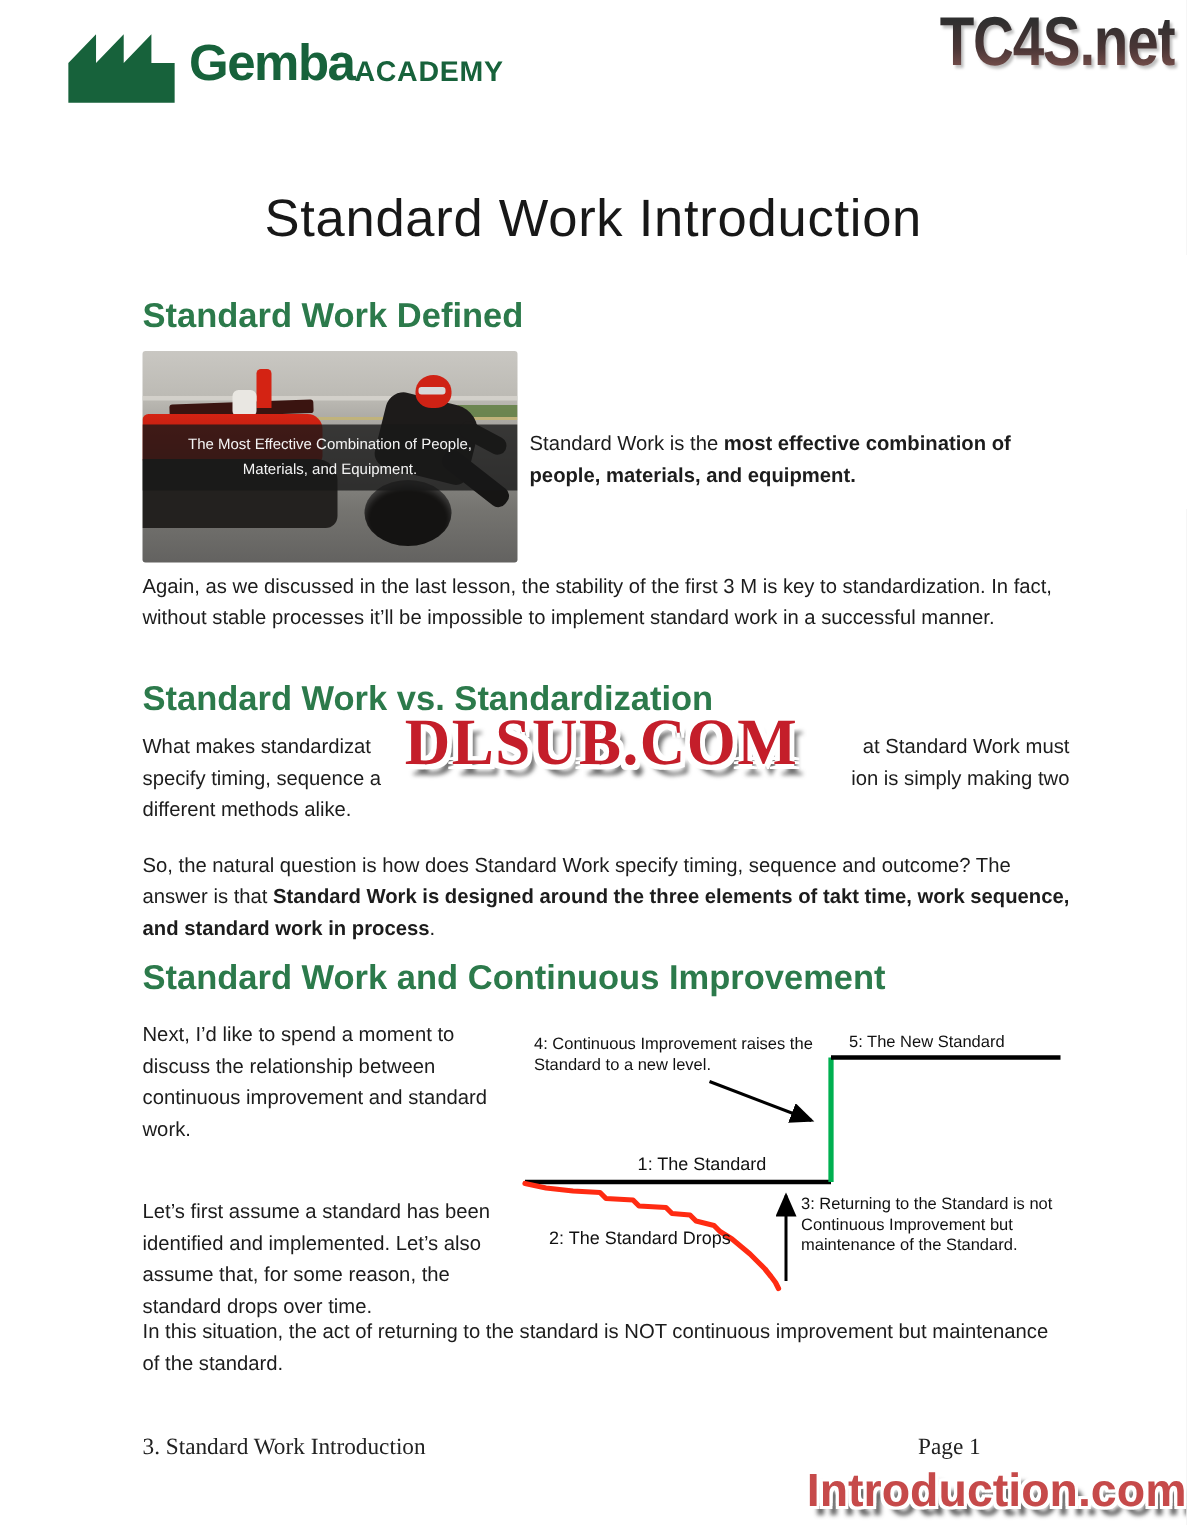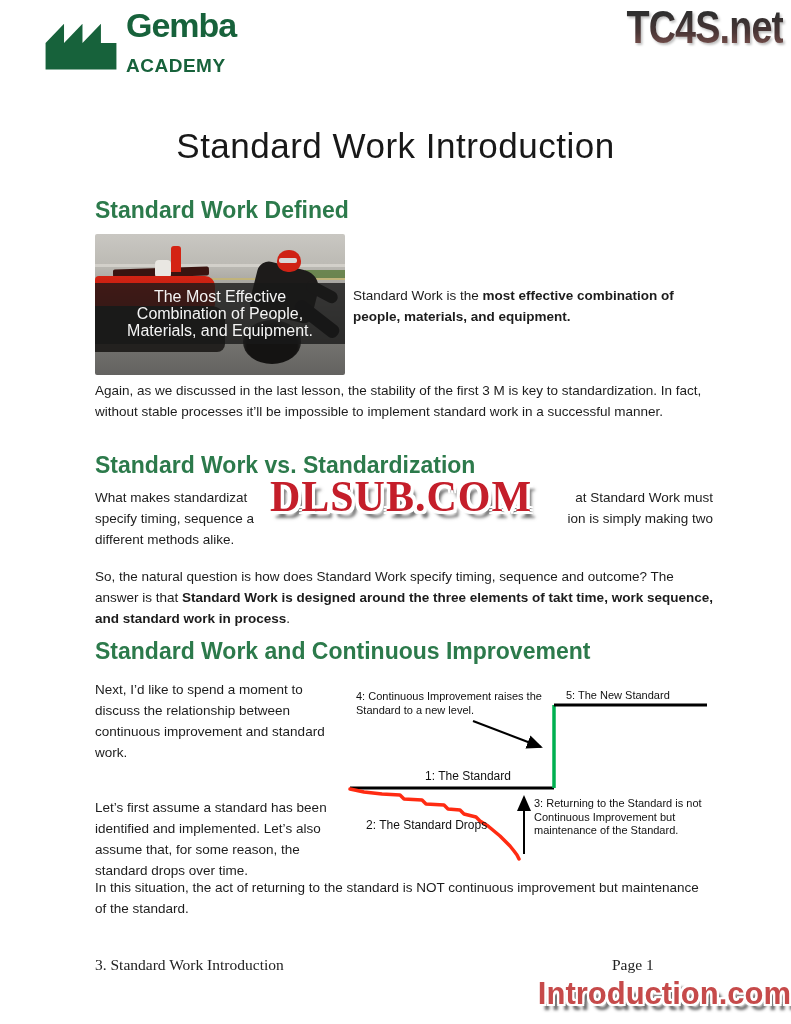--- a/index.html
+++ b/index.html
@@ -6,21 +6,21 @@
   body { background:#e8e8e8; }
   .page {
     position:relative; width:791px; height:1024px; background:#ffffff;
     margin:0 auto; overflow:hidden;
     font-family:"Liberation Sans", sans-serif; color:#1c1c1c;
   }
   .abs { position:absolute; }
 
   
   .logo { left:44px; top:8px; display:flex; align-items:center; gap:8px; }
-  .logo-text { display:flex; flex-direction:column; }
+  .logo-text { display:flex; }
   .logo-main { font-size:34px; font-weight:bold; color:#17623b; letter-spacing:-1px; line-height:34px; }
   .logo-sub  { font-size:19px; font-weight:bold; color:#17623b; letter-spacing:0.5px; line-height:20px; margin-top:14px; }
 
   
   .tc4s {
     right:8px; top:0px; font-size:46px; font-weight:bold; letter-spacing:-1px;
     transform:scaleX(0.82); transform-origin:100% 0;
     background:linear-gradient(180deg,#2f2f2f 25%, #4a3636 60%, #8a5a55 95%);
     -webkit-background-clip:text; background-clip:text; color:transparent;
     filter:drop-shadow(2px 2px 1px rgba(0,0,0,0.25));
@@ -45,21 +45,21 @@
   .pit .car-white { position:absolute; left:60px; top:26px; width:16px; height:18px; background:#e9e7e2; border-radius:4px; }
   .pit .car-dark { position:absolute; left:0px; top:72px; width:130px; height:46px; background:#23211f; border-radius:0 14px 8px 0; }
   .pit .crew-body { position:absolute; left:158px; top:32px; width:64px; height:52px; background:#1d1b1a; border-radius:12px 18px 8px 10px; transform:rotate(14deg); }
   .pit .crew-arm { position:absolute; left:210px; top:52px; width:34px; height:12px; background:#1d1b1a; border-radius:6px; transform:rotate(28deg); }
   .pit .crew-leg { position:absolute; left:196px; top:78px; width:52px; height:14px; background:#161514; border-radius:6px; transform:rotate(38deg); }
   .pit .helmet { position:absolute; left:182px; top:16px; width:24px; height:22px; background:#cf2215; border-radius:50% 50% 45% 45%; }
   .pit .visor { position:absolute; left:184px; top:24px; width:18px; height:5px; background:#d8d8d8; border-radius:2px; }
   .pit .tire { position:absolute; left:148px; top:86px; width:58px; height:44px; background:#141312; border-radius:50%; box-shadow:inset 0 4px 4px rgba(255,255,255,0.18); }
   .pit .grass { position:absolute; right:0; top:36px; width:40px; height:8px; background:#5a7a3a; opacity:.8; }
   .caption { position:absolute; left:0; top:49px; width:100%; padding:5px 20px; background:rgba(24,24,24,0.78);
-             color:#f4f4f4; font-size:16px; line-height:17px; text-align:center; }
+             color:#f4f4f4; font-size:10px; line-height:17px; text-align:center; }
 
   
   .split-line { display:flex; justify-content:space-between; white-space:nowrap; }
 
   .dlsub {
     left:243px; top:472px; width:316px; text-align:center; z-index:6;
     font-family:"Liberation Serif", serif; font-weight:bold; font-size:42px; letter-spacing:1px;
     color:#c41e2a;
     text-shadow:
       -3px -3px 0 #fff, 3px -3px 0 #fff, -3px 3px 0 #fff, 3px 3px 0 #fff,

